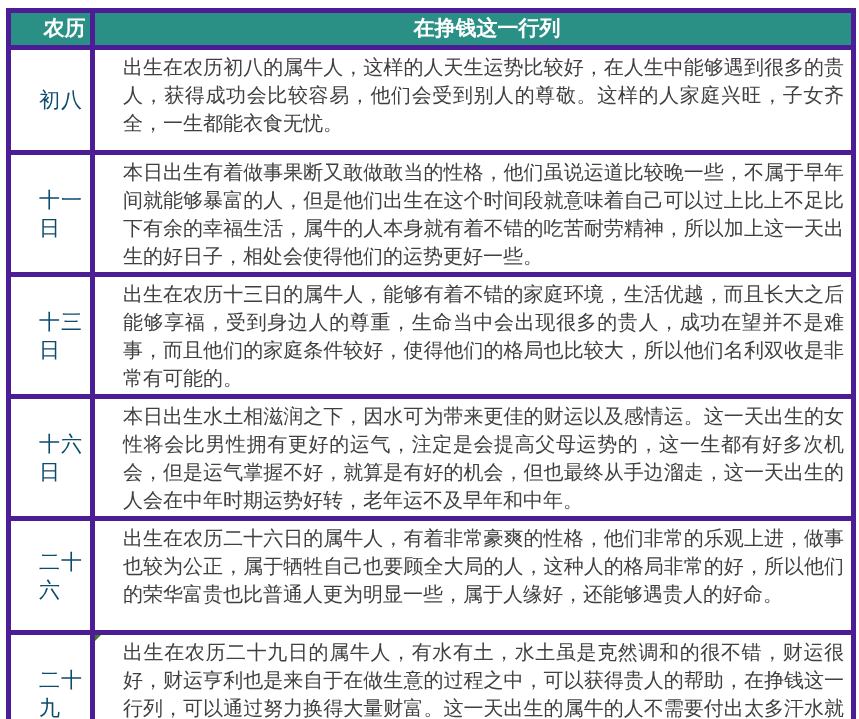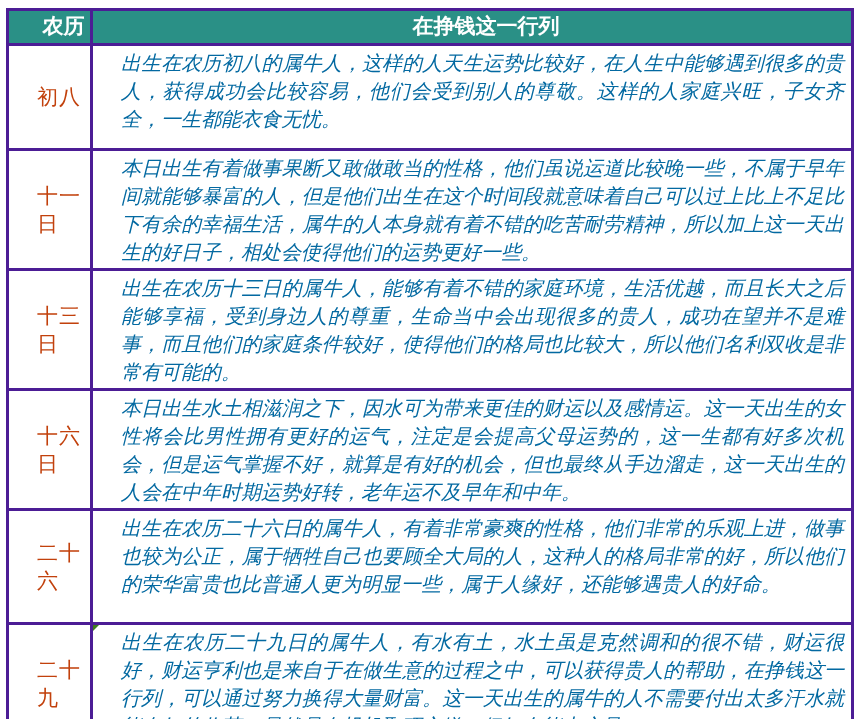--- a/index.html
+++ b/index.html
@@ -15,56 +15,55 @@
     padding: 8px 8px 0 6px;
   }
   table.lunar-table {
     border-collapse: collapse;
     table-layout: fixed;
     width: 845px;
     border: 2px solid #000000;
   }
   table.lunar-table th,
   table.lunar-table td {
-    border: 3px solid #4c1d95;
+    border: 5px solid #4c1d95;
     box-sizing: border-box;
     padding-left: 28px;
   }
   col.day-col   { width: 84px; }
   col.text-col  { width: 761px; }
 
   thead tr { height: 30px; }
   th.header-cell {
     background: #2a9086;
     color: #ffffff;
     font-weight: bold;
     font-size: 21px;
     text-align: center;
     padding: 1px 0 3px 0;
     font-family: "Liberation Sans", "DejaVu Sans", sans-serif;
   }
 
   td.day-cell {
     vertical-align: middle;
     font-size: 21px;
-    color: #c2410c;
+    color: #0c4a6e;
     padding: 0 4px 0 9px;
     letter-spacing: 1px;
     background: #ffffff;
   }
   td.text-cell {
     position: relative;
     vertical-align: top;
     font-size: 20px;
     line-height: 28px;
-    color: #0369a1;
+    color: #404040;
     padding: 3px 7px 2px 8px;
     text-align: justify;
     background: #ffffff;
-    font-style: italic;
   }
   
   tbody tr:nth-child(1) { height: 105px; }
   tbody tr:nth-child(2) { height: 112px; }
   tbody tr:nth-child(3) { height: 115px; }
   tbody tr:nth-child(4) { height: 115px; }
   tbody tr:nth-child(5) { height: 114px; }
   tbody tr:nth-child(6) { height: 110px; }
 
   

